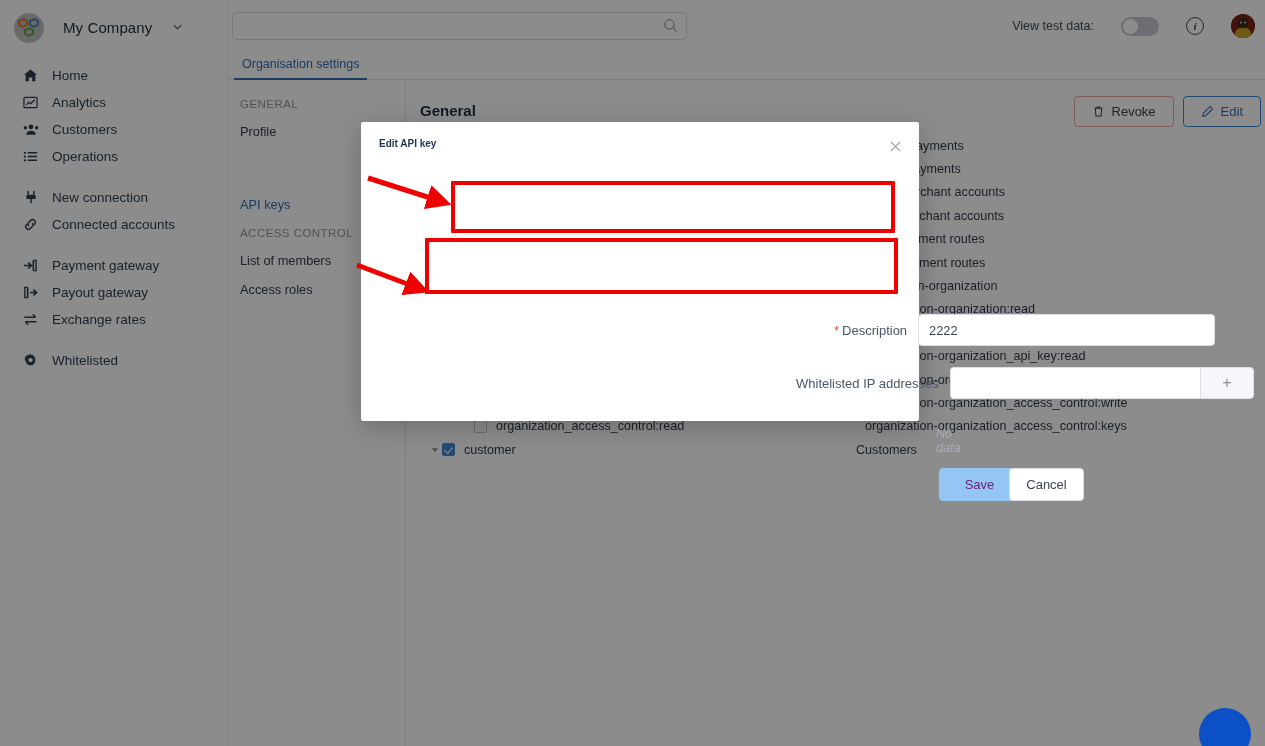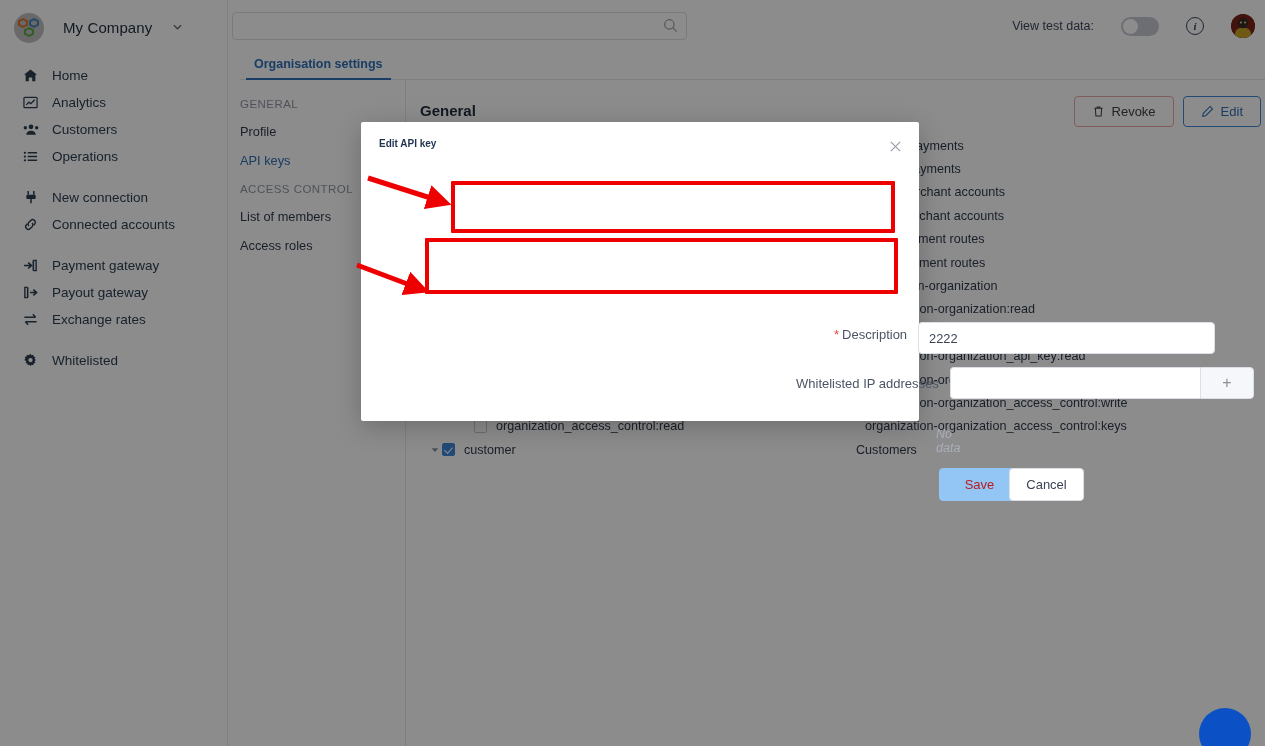--- a/index.html
+++ b/index.html
@@ -96,22 +96,22 @@
     cursor: pointer; font-family: "Liberation Serif", serif;
   }
   .avatar {
     width: 24px; height: 24px; border-radius: 50%;
     background: #8c2a1e; overflow: hidden; position: relative;
     cursor: pointer;
   }
 
   
   #tabstrip {
-    position: absolute; left: 240px; top: 50px; right: 0; height: 30px;
-    background: #ffffff; border-bottom: 1px solid #e4e7ed; font-weight: bold;
+    position: absolute; left: 228px; top: 50px; right: 0; height: 30px;
+    background: #ffffff; border-bottom: 1px solid #e4e7ed;
   }
   .tab {
     position: absolute; left: 6px; top: 0; height: 30px;
     display: flex; align-items: center;
     padding: 0 8px; font-size: 12.5px; color: #2f6fb5;
     border-bottom: 2px solid #2f6fb5;
     cursor: pointer;
   }
 
   
@@ -121,21 +121,21 @@
     padding-top: 10px;
   }
   .sec-head {
     font-size: 11.5px; color: #9097a3; letter-spacing: .45px;
     padding: 8px 0 7px 12px;
   }
   .sec-item {
     font-size: 12.8px; color: #303b4d;
     padding: 7px 0 7px 12px; cursor: pointer;
   }
-  .sec-item.active { color: #2f6fb5; }
+  .sec-item.active { color: #2f6fb5; margin-top: 44px; }
 
   
   #content {
     position: absolute; left: 406px; top: 80px; right: 0; bottom: 0;
     background: #ffffff; padding: 12px 0 0 0; overflow: hidden;
   }
   #content-head {
     position: relative; height: 42px; padding: 0 14px 0 14px;
   }
   #page-title {
@@ -223,21 +223,21 @@
   }
   .req-star { color: #e74c3c; margin-right: 3px; font-size: 13px; }
   .f-input {
     height: 32px; border: 1px solid #dcdfe6; border-radius: 4px;
     padding: 0 10px; font-size: 12.8px; color: #3b4455;
     font-family: "Liberation Sans", sans-serif;
     background: #fff; outline: none;
   }
 
   #row-desc { left: 473px; top: 192px; }
-  #desc-input { width: 297px; margin-top: 8px; }
+  #desc-input { width: 297px; }
 
   #row-ip { left: 435px; top: 245px; }
   #ip-input {
     width: 250px; border-radius: 4px 0 0 4px; border-right: none;
   }
   #ip-add-btn {
     width: 54px; height: 32px;
     border: 1px solid #dcdfe6; border-radius: 0 4px 4px 0;
     background: #f5f7fa; color: #8a9099;
     display: flex; align-items: center; justify-content: center;
@@ -250,21 +250,21 @@
   }
 
   .m-btn {
     position: absolute; height: 33px; border-radius: 4px;
     display: flex; align-items: center; justify-content: center;
     font-size: 13px; cursor: pointer;
     font-family: "Liberation Sans", sans-serif;
   }
   #save-btn {
     left: 578px; top: 346px; width: 81px;
-    background: #93c5f5; color: #b91c1c; border: 1px solid #93c5f5;
+    background: #93c5f5; color: #701a75; border: 1px solid #93c5f5;
   }
   #cancel-btn {
     left: 648px; top: 346px; width: 75px;
     background: #ffffff; color: #3b4455; border: 1px solid #dcdfe6;
   }
 
   
   #annot { position: absolute; inset: 0; z-index: 700; pointer-events: none; }
   .hl {
     position: absolute; border: 4px solid #ee0000; border-radius: 1px;

